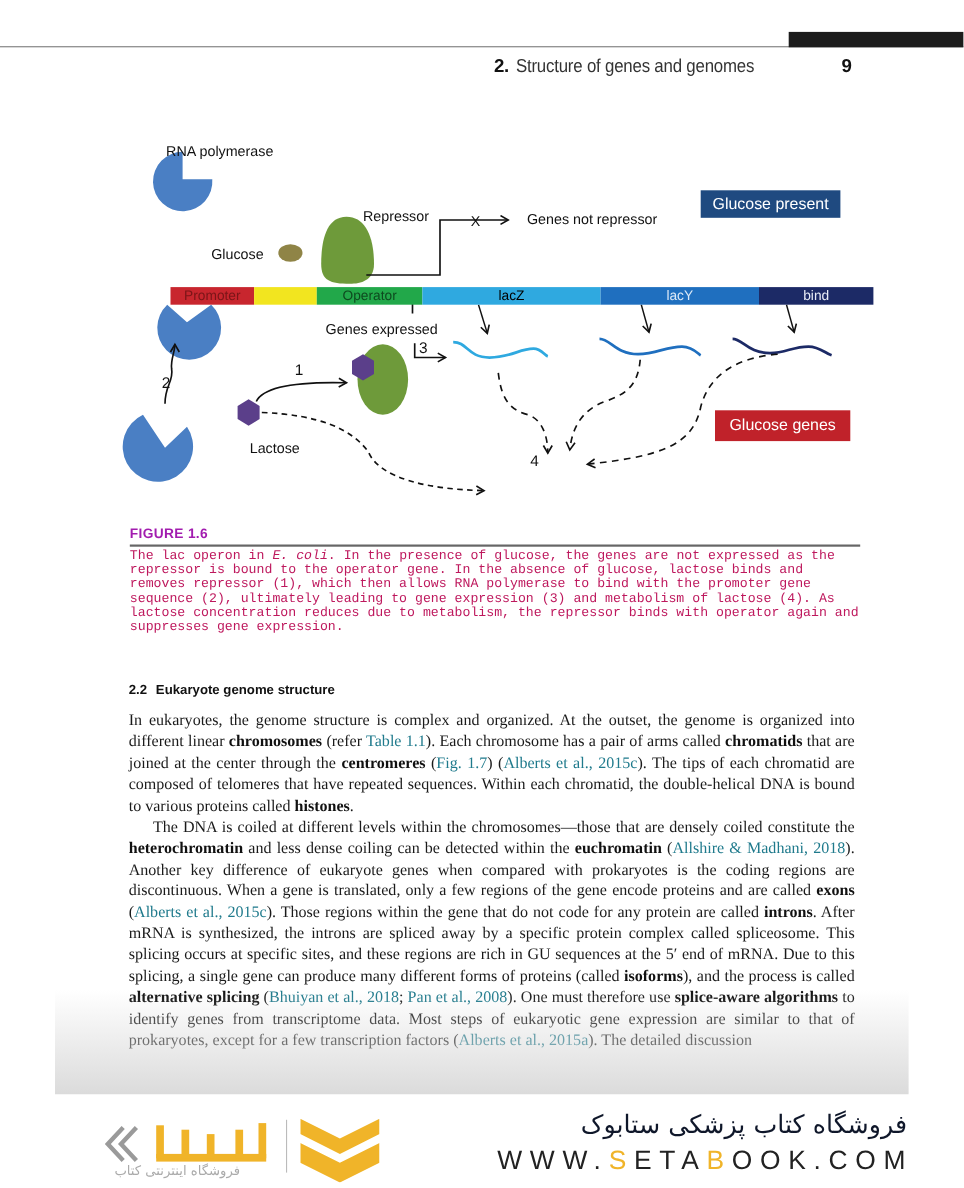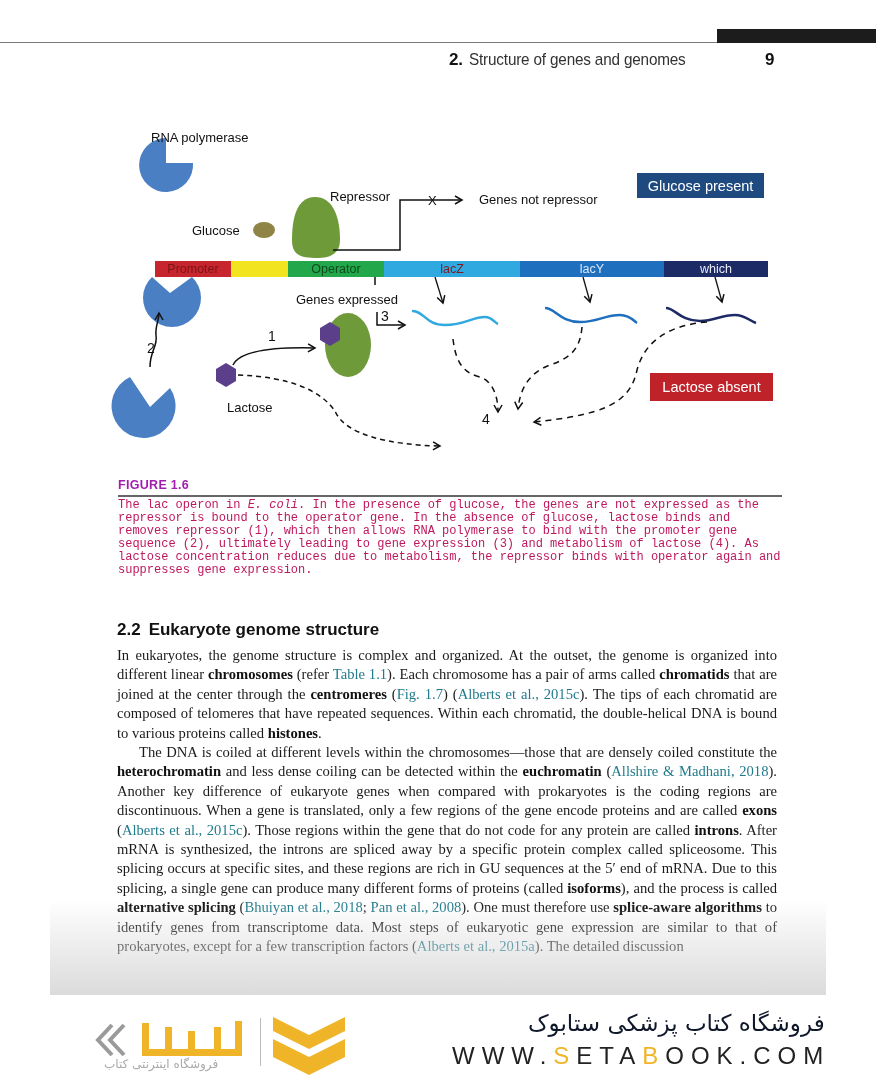--- a/index.html
+++ b/index.html
@@ -17,21 +17,21 @@
   .fig-label { position: absolute; font-family: "Liberation Sans", sans-serif; font-size: 13px; color: #111; white-space: nowrap; }
   .fig-box { position: absolute; font-family: "Liberation Sans", sans-serif; font-size: 14.5px; color: #fff; display: flex; align-items: center; justify-content: center; }
 
   .dna-bar { position: absolute; left: 36px; top: 146px; height: 16px; display: flex; margin-left: 19px; }
   .dna-seg { height: 16px; display: flex; align-items: center; justify-content: center; font-family: "Liberation Sans", sans-serif; font-size: 12.5px; }
 
   .fig-caption-title { position: absolute; left: 118px; top: 478px; font-family: "Liberation Sans", sans-serif; font-weight: bold; font-size: 12.5px; color: #a21caf; letter-spacing: 0.3px; }
   .fig-caption-rule { position: absolute; left: 118px; top: 495px; width: 664px; height: 1.5px; background: #666; }
   .fig-caption { position: absolute; left: 118px; top: 499px; width: 664px; font-family: Liberation Mono, monospace; font-size: 12px; line-height: 13px; color: #be185d; }
 
-  .section-heading { position: absolute; left: 117px; top: 620px; font-family: "Liberation Sans", sans-serif; font-size: 17px; font-weight: bold; color: #111; }
+  .section-heading { position: absolute; left: 117px; top: 620px; font-family: "Liberation Sans", sans-serif; font-size: 12px; font-weight: bold; color: #111; }
   .section-heading .sec-num { margin-right: 8px; }
 
   .body-text { position: absolute; left: 117px; top: 646px; width: 660px; font-family: "Liberation Serif", serif; font-size: 14.6px; line-height: 19.4px; color: #1a1a1a; text-align: justify; }
   .body-text p { margin: 0; }
   .body-text p + p { text-indent: 22px; }
   .body-text b { font-weight: bold; color: #111; }
   .body-text .ref { color: #1f7a8c; }
 
   .bottom-fade { position: absolute; left: 50px; top: 900px; width: 776px; height: 95px; background: linear-gradient(to bottom, rgba(230,230,230,0) 0%, rgba(215,215,215,0.9) 100%); pointer-events: none; }
 
@@ -113,29 +113,29 @@
   <div class="fig-label" style="left:230px;top:74px;">Repressor</div>
   <div class="fig-label" style="left:379px;top:77px;">Genes not repressor</div>
   <div class="fig-label" style="left:196px;top:177px;">Genes expressed</div>
   <div class="fig-label" style="left:281px;top:193px;font-size:14px;">3</div>
   <div class="fig-label" style="left:168px;top:213px;font-size:14px;">1</div>
   <div class="fig-label" style="left:47px;top:225px;font-size:14px;">2</div>
   <div class="fig-label" style="left:127px;top:285px;">Lactose</div>
   <div class="fig-label" style="left:382px;top:296px;font-size:14px;">4</div>
 
   <div class="fig-box" style="left:537px;top:58px;width:127px;height:25px;background:#1f4a80;">Glucose present</div>
-  <div class="fig-box" style="left:550px;top:258px;width:123px;height:28px;background:#c0222a;">Lactose absent</div>
+  <div class="fig-box" style="left:550px;top:258px;width:123px;height:28px;background:#c0222a;">Glucose genes</div>
 
   <div class="dna-bar">
     <div class="dna-seg" style="width:76px;background:#c8262e;color:#7a1518;">Promoter</div>
     <div class="dna-seg" style="width:57px;background:#f2e51f;"></div>
     <div class="dna-seg" style="width:96px;background:#22a84a;color:#0e4a1f;">Operator</div>
-    <div class="dna-seg" style="width:136px;background:#2fa9e0;color:#7f1d1d;text-align:right;">lacZ</div>
+    <div class="dna-seg" style="width:162px;background:#2fa9e0;color:#000000;text-align:right;">lacZ</div>
     <div class="dna-seg" style="width:144px;background:#1f6fbf;color:#dbe9f7;">lacY</div>
-    <div class="dna-seg" style="width:104px;background:#1c2a66;color:#e8ecf7;">which</div>
+    <div class="dna-seg" style="width:104px;background:#1c2a66;color:#e8ecf7;">bind</div>
   </div>
 </div>
 
 <div class="fig-caption-title">FIGURE 1.6</div>
 <div class="fig-caption-rule"></div>
 <div class="fig-caption"><span>The lac operon in </span><i>E. coli</i><span>. In the presence of glucose, the genes are not expressed as the repressor is bound to the operator gene. In the absence of glucose, lactose binds and removes repressor (1), which then allows RNA polymerase to bind with the promoter gene sequence (2), ultimately leading to gene expression (3) and metabolism of lactose (4). As lactose concentration reduces due to metabolism, the repressor binds with operator again and suppresses gene expression.</span></div>
 
 <div class="section-heading">
   <span class="sec-num">2.2</span><span>Eukaryote genome structure</span>
 </div>

